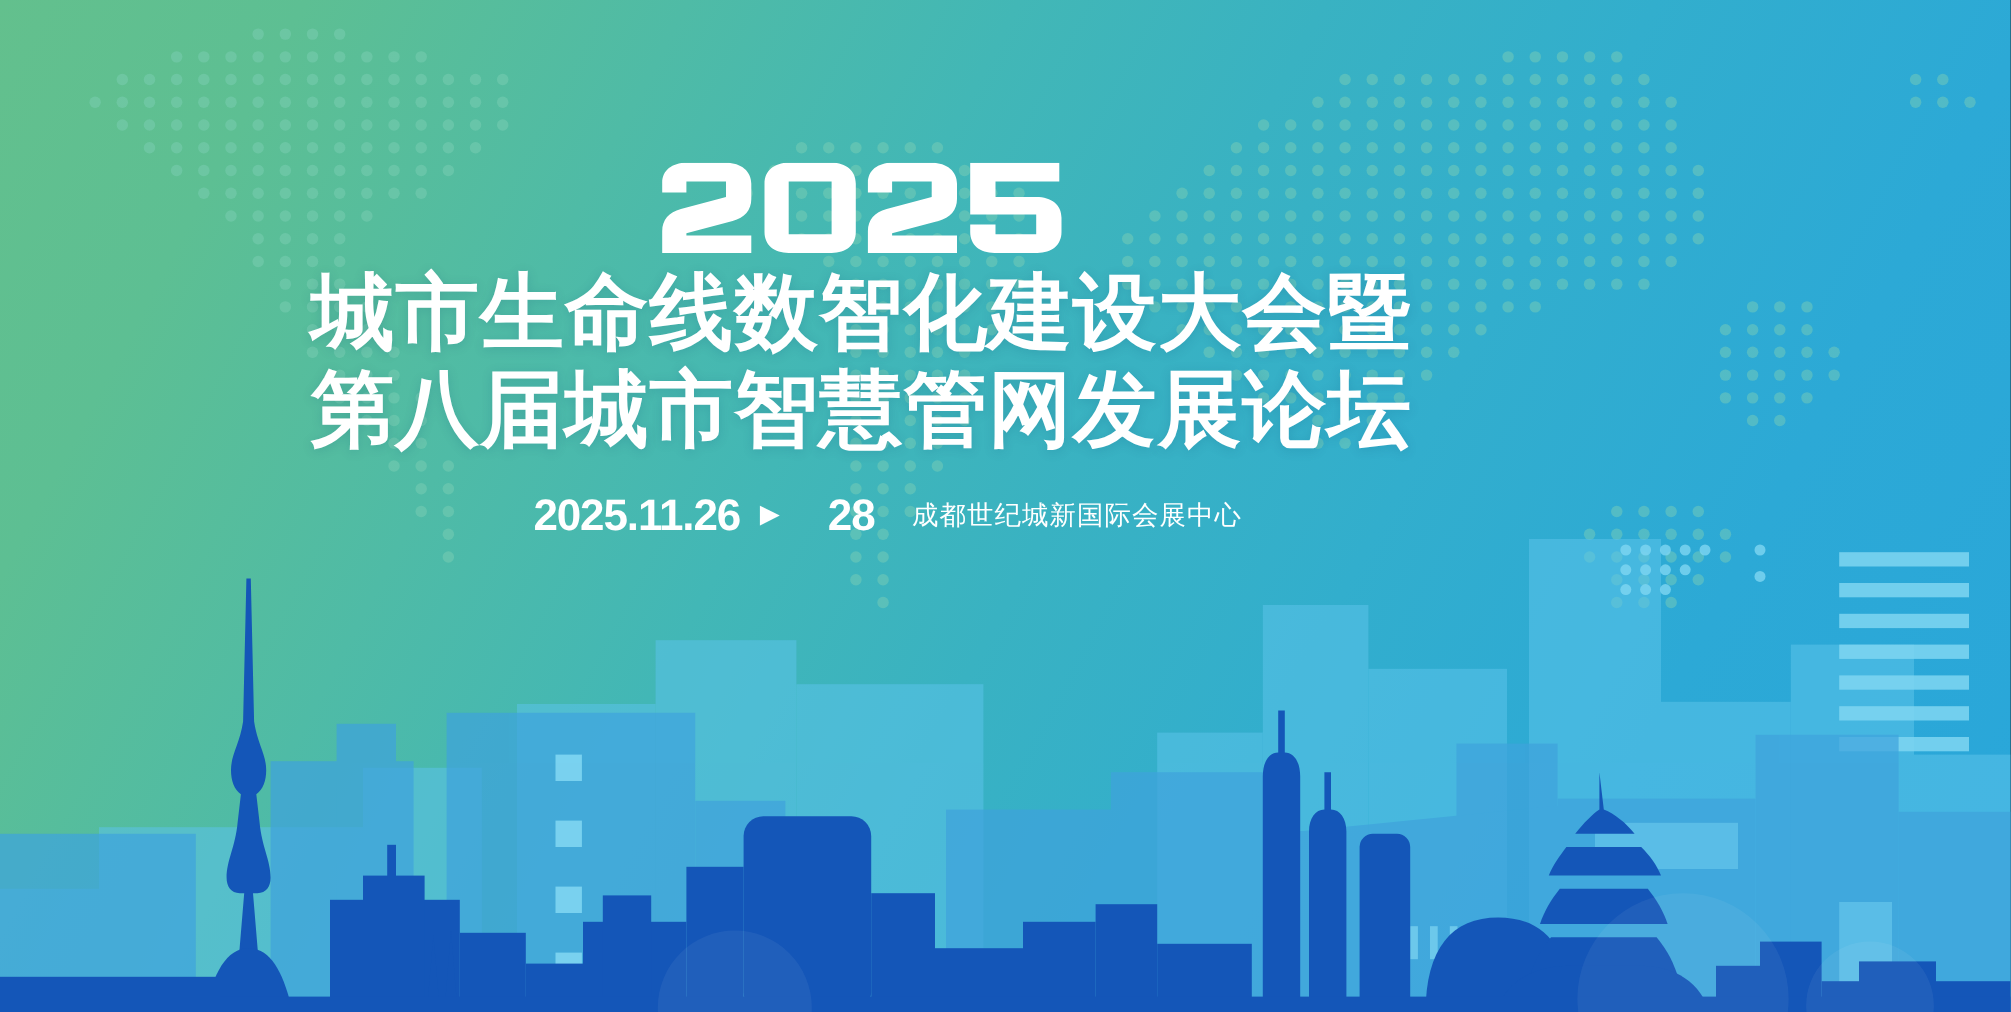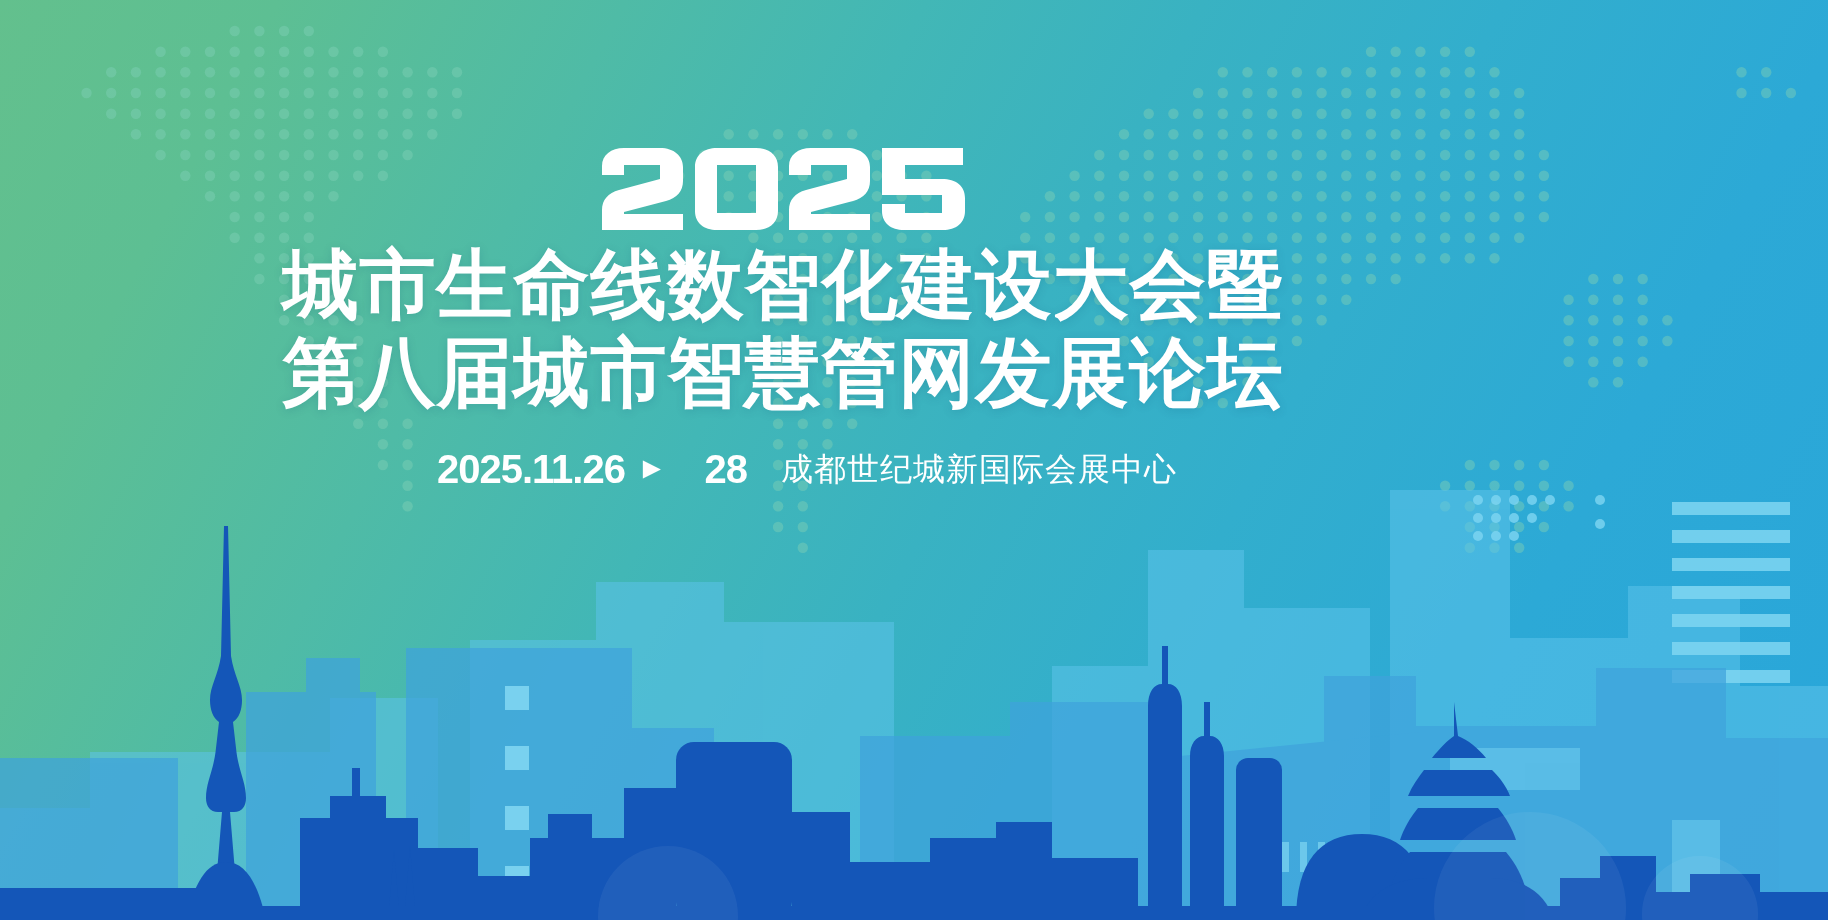--- a/index.html
+++ b/index.html
@@ -86,21 +86,21 @@
     transform:translateY(-1px);
   }
   .meta-end{
     font-size:40px;
     font-weight:700;
     letter-spacing:-1px;
     line-height:46px;
     margin-left:24px;
   }
   .meta-venue{
-    font-size:32px;
+    font-size:24px;
     font-weight:500;
     line-height:46px;
     margin-left:34px;
     letter-spacing:1px;
   }
 
   
   .sky{
     position:absolute;
     left:0;

